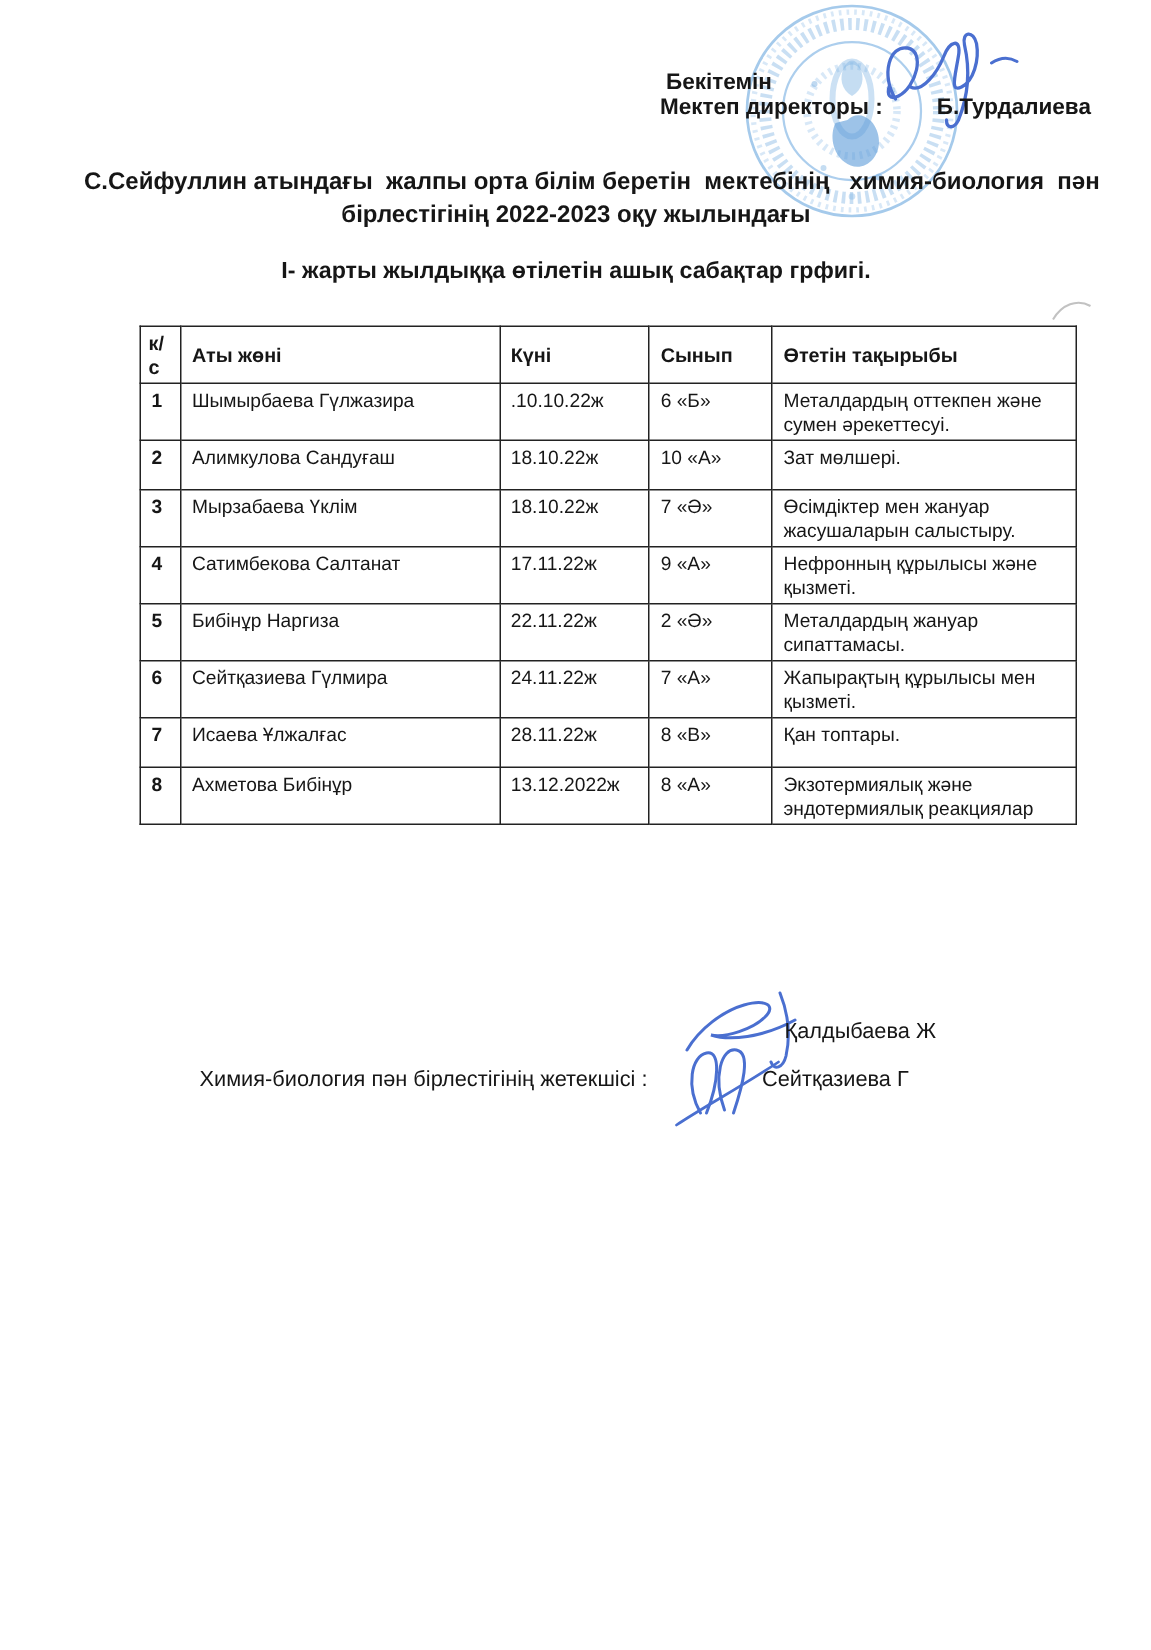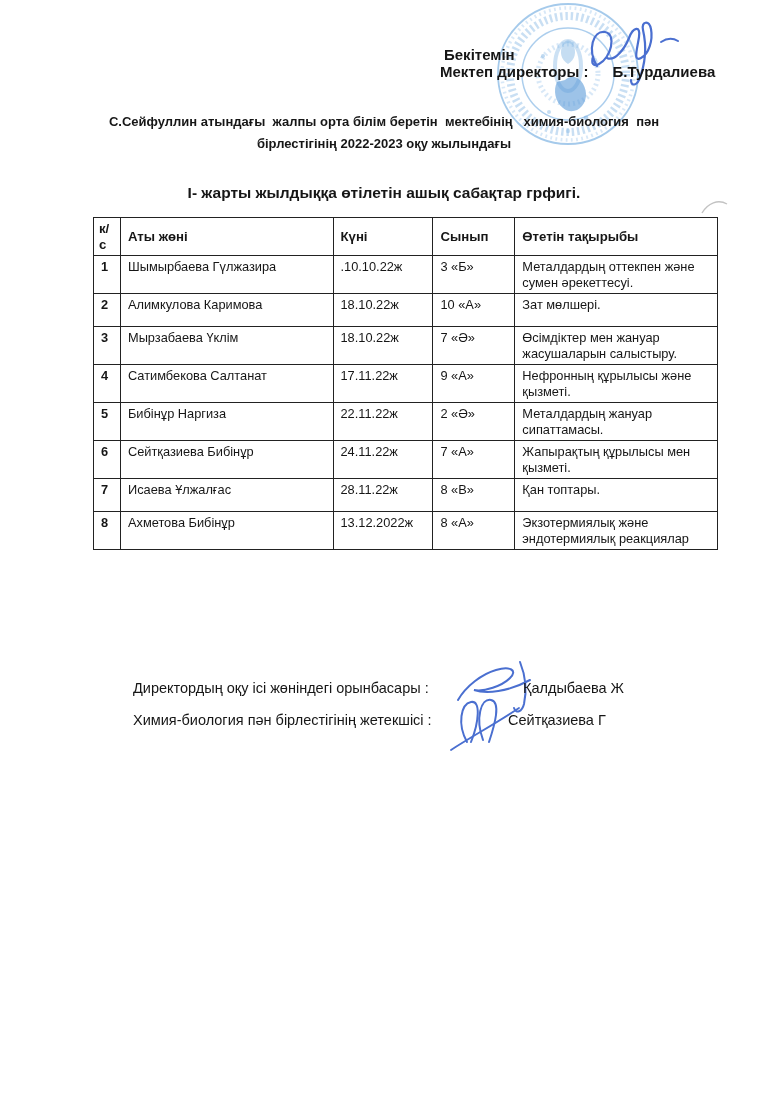--- a/index.html
+++ b/index.html
@@ -22,26 +22,26 @@
   .sig-top    { left:581px; top:14px; }
   .sig-deputy { left:452px; top:658px; }
   .sig-leader { left:443px; top:694px; }
   .sig-stroke { stroke:var(--sig-blue,#4a6fd0); fill:none; stroke-linecap:round; }
 
   .corner-tick { position:absolute; left:700px; top:197px; }
 
   
   .approval { position:absolute; left:440px; top:46px; font-weight:bold; font-size:15px; line-height:17px; white-space:nowrap; }
   .approval .row1 { padding-left:4px; }
-  .approval .director-name { margin-left:24px; }
+  .approval .director-name { margin-left:36px; }
 
   
   .title-block { position:absolute; left:56px; top:111px; width:656px; text-align:center; font-weight:bold; }
-  .title-line { font-size:13px; line-height:22px; white-space:pre; }
-  .subtitle { margin-top:29px; font-size:15.5px; }
+  .title-line { font-size:16px; line-height:22px; white-space:pre; }
+  .subtitle { margin-top:17px; font-size:15.5px; }
 
   
   .sched-table {
     position:absolute; left:93px; top:217px;
     width:625px;
     border-collapse:collapse;
     font-size:12.8px; line-height:15.5px;
   }
   .sched-table th, .sched-table td {
     border:1.5px solid #222222;
@@ -125,26 +125,26 @@
         <th>Күні</th>
         <th>Сынып</th>
         <th>Өтетін тақырыбы</th>
       </tr>
     </thead>
     <tbody>
         <tr>
           <td>1</td>
           <td>Шымырбаева Гүлжазира</td>
           <td>.10.10.22ж</td>
-          <td>3 «Б»</td>
+          <td>6 «Б»</td>
           <td>Металдардың оттекпен және сумен әрекеттесуі.</td>
         </tr>
         <tr>
           <td>2</td>
-          <td>Алимкулова Каримова</td>
+          <td>Алимкулова Сандуғаш</td>
           <td>18.10.22ж</td>
           <td>10 «А»</td>
           <td>Зат мөлшері.</td>
         </tr>
         <tr>
           <td>3</td>
           <td>Мырзабаева Үклім</td>
           <td>18.10.22ж</td>
           <td>7 «Ә»</td>
           <td>Өсімдіктер мен жануар жасушаларын салыстыру.</td>
@@ -158,21 +158,21 @@
         </tr>
         <tr>
           <td>5</td>
           <td>Бибінұр Наргиза</td>
           <td>22.11.22ж</td>
           <td>2 «Ә»</td>
           <td>Металдардың жануар сипаттамасы.</td>
         </tr>
         <tr>
           <td>6</td>
-          <td>Сейтқазиева Бибінұр</td>
+          <td>Сейтқазиева Гүлмира</td>
           <td>24.11.22ж</td>
           <td>7 «А»</td>
           <td>Жапырақтың құрылысы мен қызметі.</td>
         </tr>
         <tr>
           <td>7</td>
           <td>Исаева Ұлжалғас</td>
           <td>28.11.22ж</td>
           <td>8 «В»</td>
           <td>Қан топтары.</td>
@@ -193,21 +193,20 @@
   </svg>
 
   <svg class="sig-svg sig-leader" width="82" height="60" viewBox="0 0 82 60">
     <path class="sig-stroke" stroke-width="2" d="M24,48 C14,30 18,10 28,8 C38,6 36,28 28,48"></path>
     <path class="sig-stroke" stroke-width="2" d="M40,46 C32,24 38,4 48,6 C58,8 52,30 46,48"></path>
     <path class="sig-stroke" stroke-width="1.8" d="M8,56 C26,44 52,30 76,14"></path>
   </svg>
 
   <div class="sig-block">
     <div class="sig-line">
-      <span>Директордың оқу ісі жөніндегі орынбасары :</span>
       <span class="sig-name sig-name-1">Қалдыбаева Ж</span>
     </div>
     <div class="sig-line">
       <span>Химия-биология пән бірлестігінің жетекшісі :</span>
       <span class="sig-name sig-name-2">Сейтқазиева Г</span>
     </div>
   </div>
 
 </div>
 

